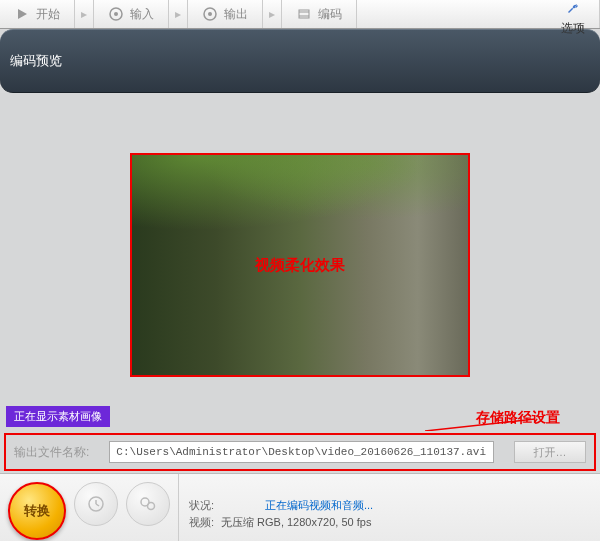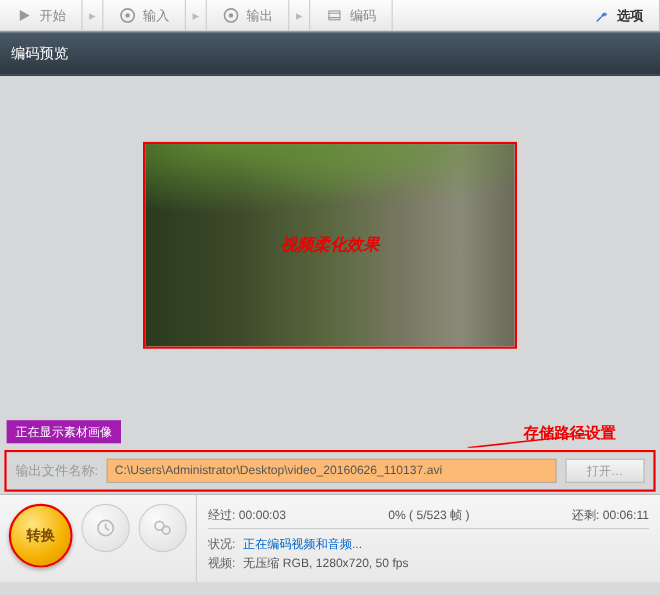--- a/index.html
+++ b/index.html
@@ -1,51 +1,51 @@
 <!DOCTYPE html>
 <html><head>
 <meta charset="utf-8">
 <style>
 * { box-sizing: border-box; margin: 0; padding: 0; }
 body { font-family: "Microsoft YaHei", Arial, sans-serif; font-size: 12px; background: #d8d9da; width: 600px; height: 541px; overflow: hidden; }
 
 .toolbar { display: flex; background: linear-gradient(#fdfdfd, #e8e8e8); border-bottom: 1px solid #999; height: 29px; }
 .tab { display: flex; align-items: center; gap: 6px; padding: 0 14px; border-right: 1px solid #ccc; color: #888; cursor: pointer; }
 .tab.sep { padding: 0 6px; color: #bbb; }
-.tab.right { margin-left: auto; color: #333; font-weight: bold; }
+.tab.right { margin-left: auto; color: #333; font-weight: normal; flex-direction: column; }
 .tab .icon { width: 16px; height: 16px; display: inline-flex; align-items: center; justify-content: center; }
 
-.panel-header { background: linear-gradient(#4a5866, #2d3742); color: #fff; padding: 10px 10px; font-size: 13px; border-top: 1px solid #6a7886; border-bottom: 1px solid #1a2128; }
+.panel-header { background: linear-gradient(#4a5866, #2d3742); color: #fff; padding: 22px 10px; font-size: 13px; border-top: 1px solid #6a7886; border-bottom: 1px solid #1a2128; border-radius: 13px; }
 
 .preview-area { background: #d6d7d8; height: 340px; padding: 10px; position: relative; }
-.preview-box { border: 2px solid #e00; width: 340px; height: 188px; margin: 50px auto 16px; position: relative; overflow: hidden; font-style: italic; }
+.preview-box { border: 2px solid #e00; width: 340px; height: 224px; margin: 50px auto 16px; position: relative; overflow: hidden; }
 .preview-img { width: 100%; height: 100%; background: linear-gradient(90deg, #2a3a1e 0%, #3d4a2a 25%, #5a6840 50%, #787862 70%, #8a8a78 85%, #6a6a5a 100%); position: relative; }
 .preview-img::before { content:""; position:absolute; top:0; left:0; right:0; height:40%; background: radial-gradient(ellipse at 20% 0%, rgba(120,180,60,0.6), transparent 60%), radial-gradient(ellipse at 70% 10%, rgba(100,150,50,0.5), transparent 50%); }
 .preview-overlay { position: absolute; top: 50%; left: 50%; transform: translate(-50%,-50%); color: #e00; font-weight: bold; font-size: 15px; }
 
-.status-strip { position: absolute; bottom: 6px; left: 6px; background: #a21caf; color: #fff; padding: 3px 8px; font-size: 11px; margin-top: 48px; }
+.status-strip { position: absolute; bottom: 6px; left: 6px; background: #6d28d9; color: #fff; padding: 3px 8px; font-size: 11px; margin-top: 48px; }
 
 .annotation { position: absolute; right: 40px; bottom: 6px; color: #e00; font-weight: bold; font-size: 14px; margin-top: 36px; }
 .annotation-line { position: absolute; right: 35px; bottom: 2px; width: 140px; height: 30px; }
 
-.output-row { display: flex; align-items: center; gap: 8px; padding: 6px 8px; background: #d6d7d8; border: 2px solid #e00; margin: 0 4px 2px 4px; }
+.output-row { display: flex; align-items: center; gap: 20px; padding: 6px 8px; background: #d6d7d8; border: 2px solid #e00; margin: 0 4px 2px 4px; }
 .output-label { color: #999; flex-shrink: 0; }
-.output-input { flex: 1; height: 22px; border: 1px solid #aaa; padding: 0 6px; background: #fdba74; font-size: 11px; color: #555; }
+.output-input { flex: 1; height: 22px; border: 1px solid #aaa; padding: 0 6px; background: #ffffff; font-size: 11px; color: #555; font-family: Liberation Mono, monospace; }
 .browse-btn { width: 72px; height: 22px; border: 1px solid #bbb; background: linear-gradient(#f5f5f5,#e0e0e0); color: #999; font-size: 11px; cursor: pointer; }
 
 .bottom { display: flex; background: linear-gradient(#f6f6f6,#e8e8e8); border-top: 1px solid #bbb; height: 80px; }
 .btn-group { display: flex; align-items: flex-start; gap: 8px; padding: 8px; border-right: 1px solid #ccc; }
 .big-btn { width: 58px; height: 58px; border-radius: 50%; border: 2px solid #e00; background: radial-gradient(circle at 35% 30%, #ffe680, #f5b100 60%, #d88f00); display: flex; align-items: center; justify-content: center; color: #7a4a00; font-weight: bold; font-size: 13px; cursor: pointer; box-shadow: 0 2px 4px rgba(0,0,0,0.3); }
 .small-btn { width: 44px; height: 44px; border-radius: 50%; border: 1px solid #ccc; background: radial-gradient(circle at 35% 30%, #fafafa, #ddd); display: flex; align-items: center; justify-content: center; color: #aaa; cursor: pointer; }
 
 .progress-area { flex: 1; padding: 6px 10px; display: flex; flex-direction: column; justify-content: center; gap: 2px; font-size: 11px; color: #555; }
 .progress-top { display: flex; justify-content: space-between; border-bottom: 1px solid #ccc; padding-bottom: 4px; margin-bottom: 4px; }
 .info-line { display: flex; }
 .info-label { color: #666; min-width: 32px; }
-.blue { color: #0066cc; }
+.blue { color: #0066cc; margin-left: 44px; }
 </style>
 </head>
 <body>
 
 <div class="toolbar">
   <div class="tab">
     <span class="icon">
       <svg width="14" height="14" viewBox="0 0 14 14">
           <polygon points="3,2 12,7 3,12" fill="#999"></polygon>
         </svg>
@@ -126,25 +126,20 @@
         </svg>
     </div>
     <div class="small-btn">
       <svg width="18" height="18" viewBox="0 0 18 18">
           <circle cx="6" cy="7" r="4" fill="none" stroke="#bbb" stroke-width="1.5"></circle>
           <circle cx="12" cy="11" r="3.5" fill="none" stroke="#bbb" stroke-width="1.5"></circle>
         </svg>
     </div>
   </div>
   <div class="progress-area">
-    <div class="progress-top">
-      <span><span>经过:</span> <span>00:00:03</span></span>
-      <span>0% ( 5/523 帧 )</span>
-      <span><span>还剩:</span> <span>00:06:11</span></span>
-    </div>
     <div class="info-line">
         <span class="info-label">状况:</span>
         <span class="blue">正在编码视频和音频...</span>
       </div>
     <div class="info-line">
         <span class="info-label">视频:</span>
         <span>无压缩 RGB, 1280x720, 50 fps</span>
       </div>
   </div>
 </div>

